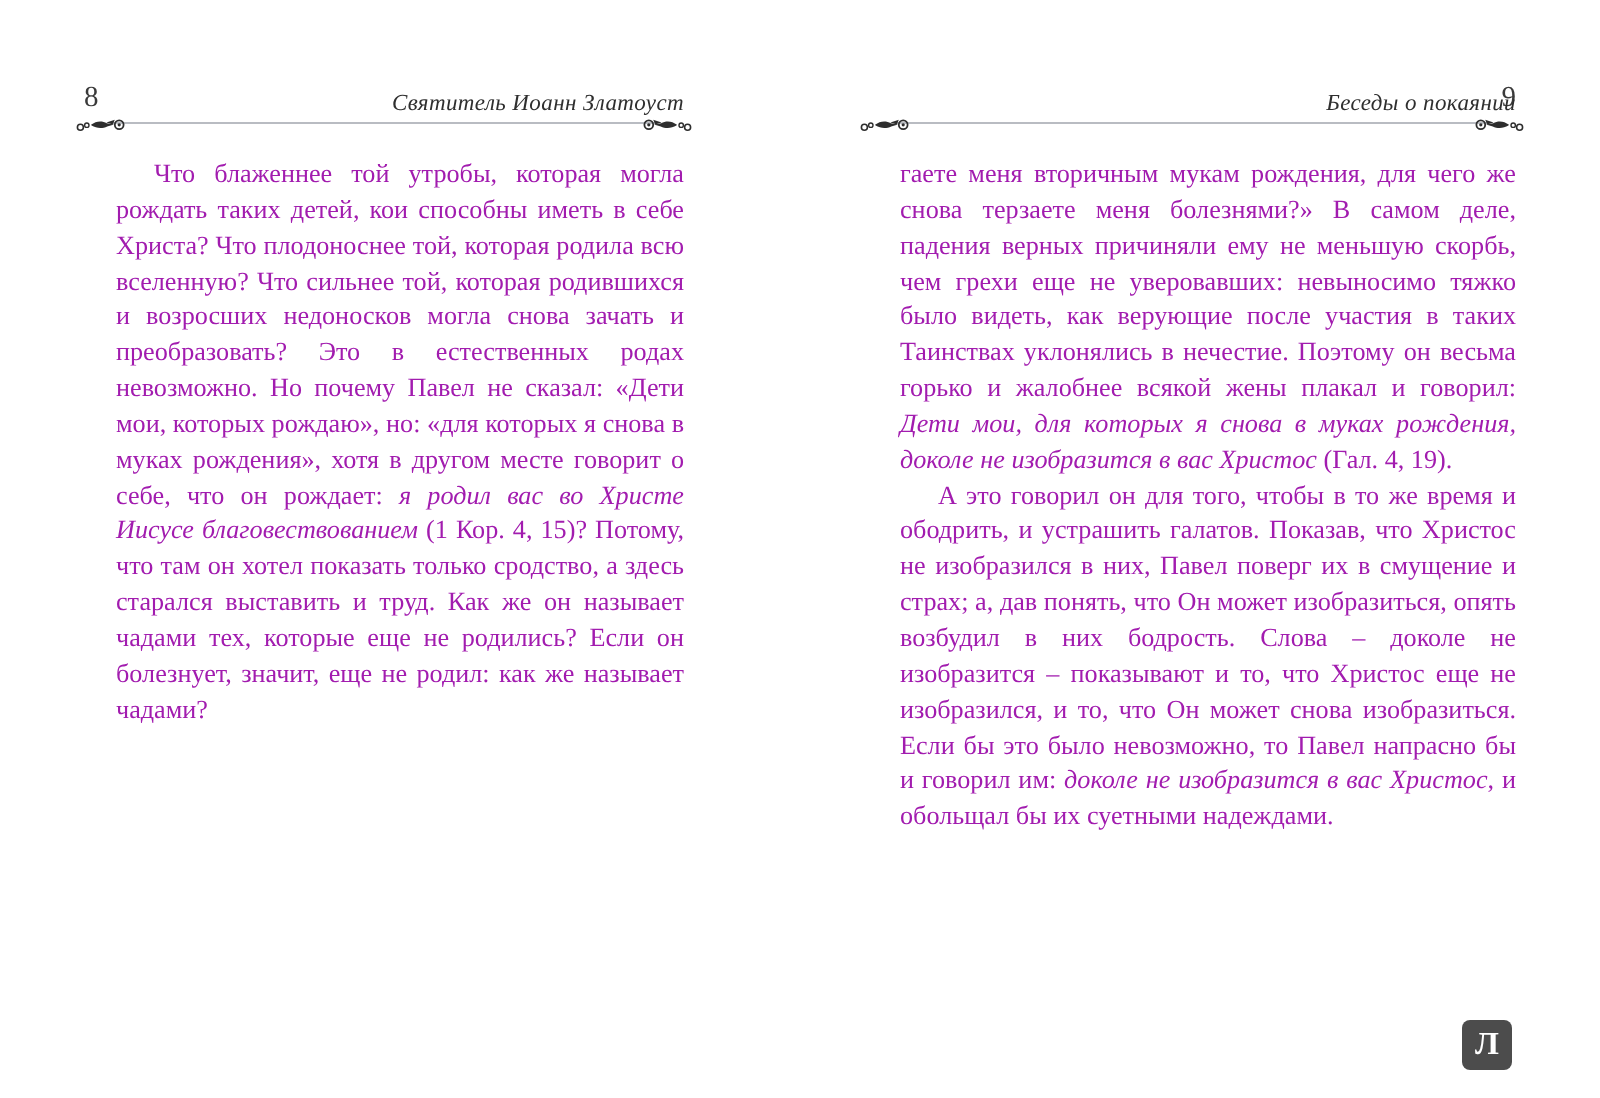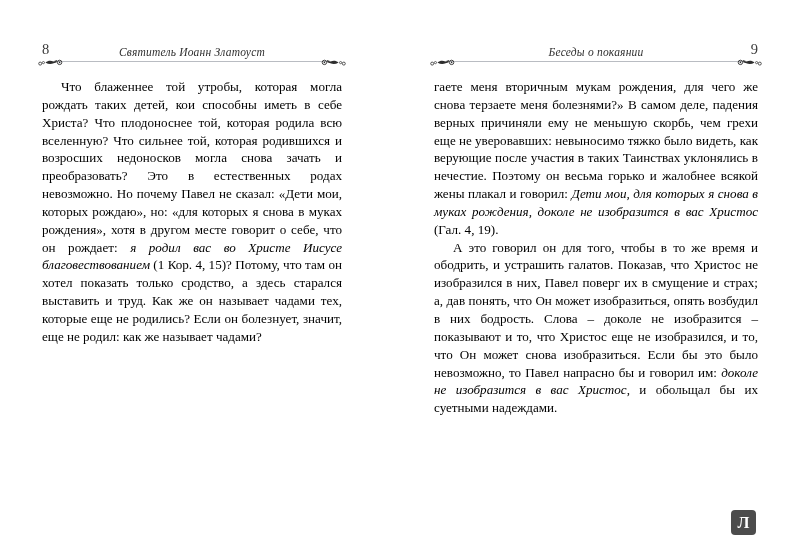--- a/index.html
+++ b/index.html
@@ -58,21 +58,21 @@
     line-height: 1;
   }
   .folio-left  { left: 0; }
   .folio-right { right: 0; }
 
   .runtitle {
     position: absolute;
     left: 0;
     right: 0;
     bottom: 4px;
-    text-align: center;
+    text-align: right;
     font-style: italic;
     font-size: 11.5px;
     color: #2f2f2f;
     letter-spacing: .2px;
     white-space: nowrap;
   }
 
   .rule {
     position: absolute;
     left: 14px;
@@ -92,24 +92,25 @@
   }
   .orn svg { display: block; width: 26px; height: 11px; }
   .orn-l { left: -4px; }
   .orn-r { right: -4px; }
 
   
   .col {
     margin-top: 16px;
     font-size: 13.1px;
     line-height: 17.85px;
-    color: #000000;
+    color: #a21caf;
     text-align: justify;
     text-justify: inter-word;
     hyphens: manual;
+    margin-left: 16px;
   }
   .col p {
     margin: 0;
     text-indent: 1.45em;
   }
   .col p.no-indent { text-indent: 0; }
   .col i, .col em { font-style: italic; }
 
   
   .logo {

